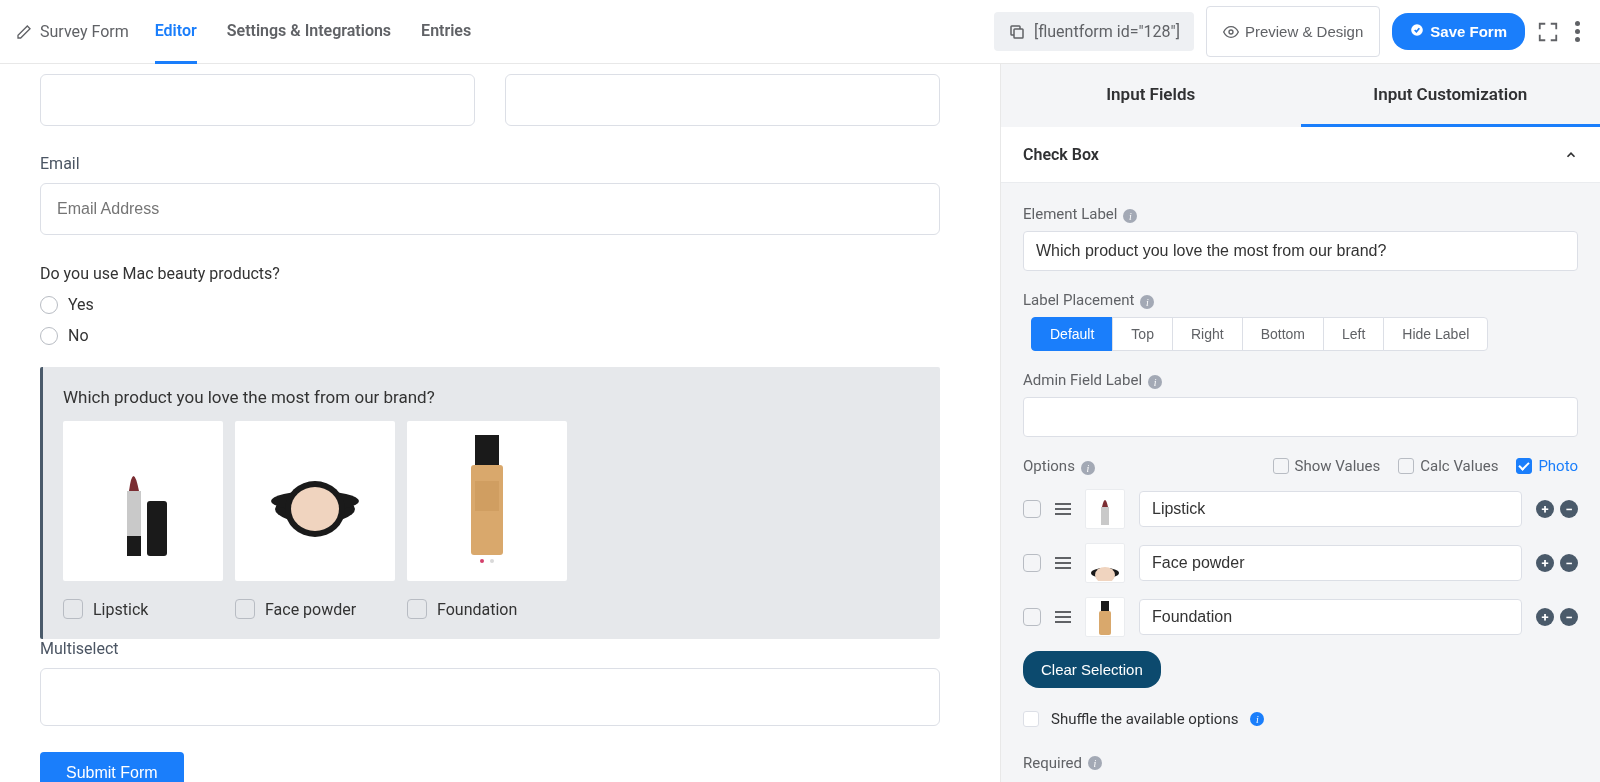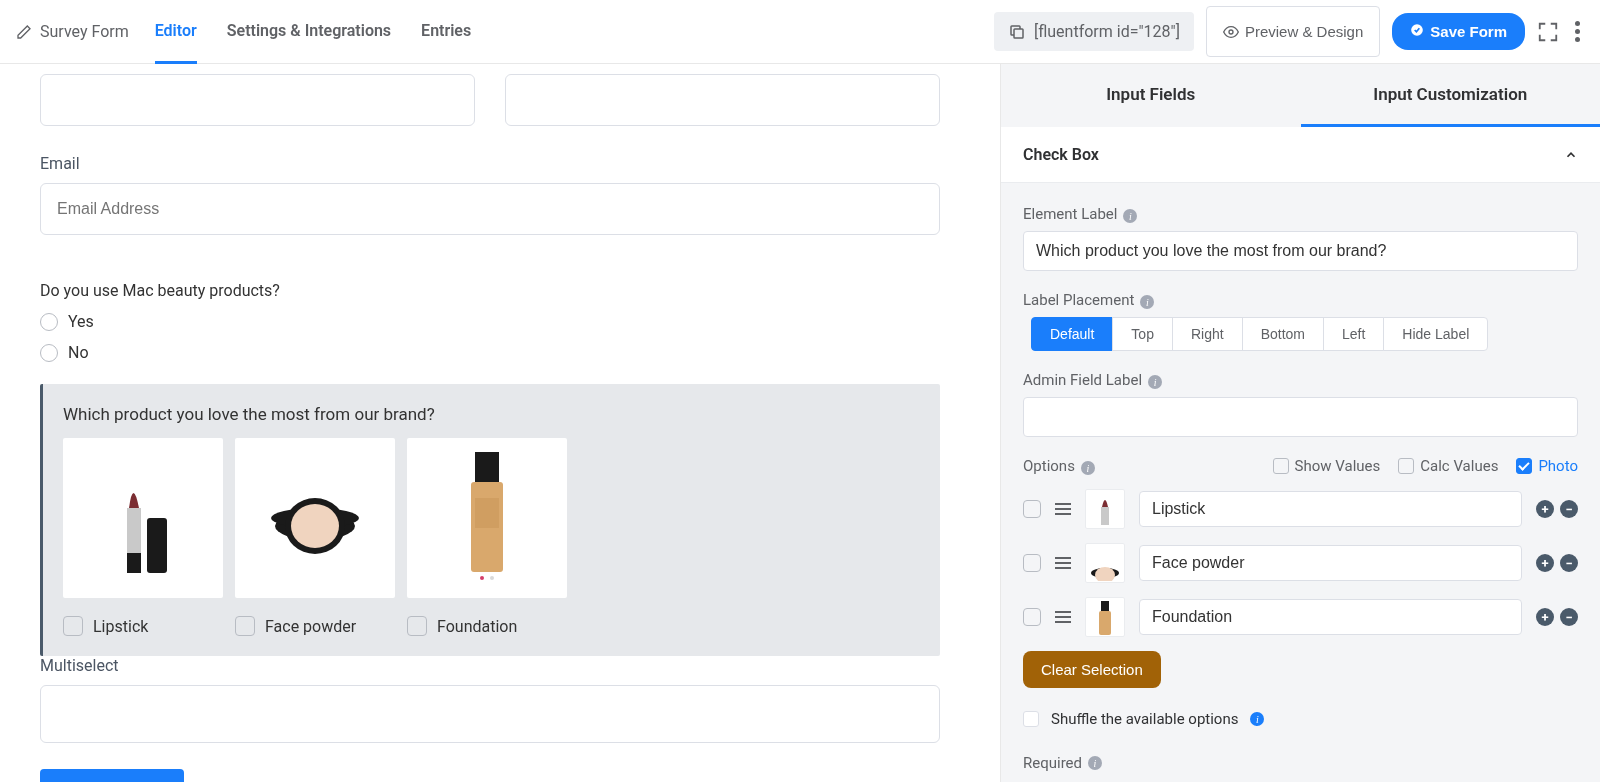--- a/index.html
+++ b/index.html
@@ -63,21 +63,21 @@
 .inline-check.blue .sq { background: #1a7efb; border-color: #1a7efb; position: relative; }
 .inline-check.blue .sq::after { content: ""; position: absolute; left: 4px; top: 1px; width: 4px; height: 8px; border: solid #fff; border-width: 0 2px 2px 0; transform: rotate(45deg); }
 .option-row { display: flex; align-items: center; gap: 14px; margin-bottom: 14px; }
 .option-row .sq { width: 18px; height: 18px; border: 1.5px solid #b8bcc3; border-radius: 4px; }
 .drag-handle { display: flex; flex-direction: column; gap: 3px; cursor: grab; }
 .drag-handle span { display: block; width: 16px; height: 2px; background: #606266; }
 .thumb { width: 40px; height: 40px; background: #fff; border: 1px solid #eaecef; border-radius: 2px; display: flex; align-items: center; justify-content: center; overflow: hidden; }
 .option-input { flex: 1; border: 1px solid #dcdfe6; border-radius: 4px; padding: 8px 12px; font-size: 16px; color: #333; background: #fff; }
 .opt-actions { display: flex; gap: 6px; }
 .circle-btn { width: 18px; height: 18px; background: #4a5a6a; border-radius: 50%; color: #fff; display: flex; align-items: center; justify-content: center; font-size: 13px; font-weight: bold; cursor: pointer; line-height: 1; }
-.clear-btn { background: #a16207; color: #fff; border: none; padding: 10px 18px; border-radius: 8px; font-size: 15px; font-weight: 500; cursor: pointer; }
+.clear-btn { background: #0c4a6e; color: #fff; border: none; padding: 10px 18px; border-radius: 16px; font-size: 15px; font-weight: 500; cursor: pointer; }
 .shuffle-row { display: flex; align-items: center; gap: 12px; margin-top: 22px; font-size: 15px; color: #303133; }
 .required-row { margin-top: 26px; font-size: 15px; color: #606266; display: flex; align-items: center; gap: 6px; }
 svg { display: block; }
 .spacer { flex: 1; }
 </style>
 </head>
 <body>
 
 <div class="topbar">
   <div class="topbar-left">
@@ -130,21 +130,21 @@
     <div class="two-col field-block">
       <div class="col"><input class="text-input" style=""></div>
       <div class="col"><input class="text-input" style=""></div>
     </div>
 
     <div class="field-block" style="margin-top:28px">
       <span class="field-label">Email</span>
       <input class="email-input" placeholder="Email Address" style="">
     </div>
 
-    <div class="field-block" style="margin-top:46px">
+    <div class="field-block" style="margin-top:29px">
       <span class="field-label" style="color:#333">Do you use Mac beauty products?</span>
       <div class="radio-group">
         <div class="radio-option">
             <span class="radio-circle"></span>
             <span>Yes</span>
           </div>
         <div class="radio-option">
             <span class="radio-circle"></span>
             <span>No</span>
           </div>

